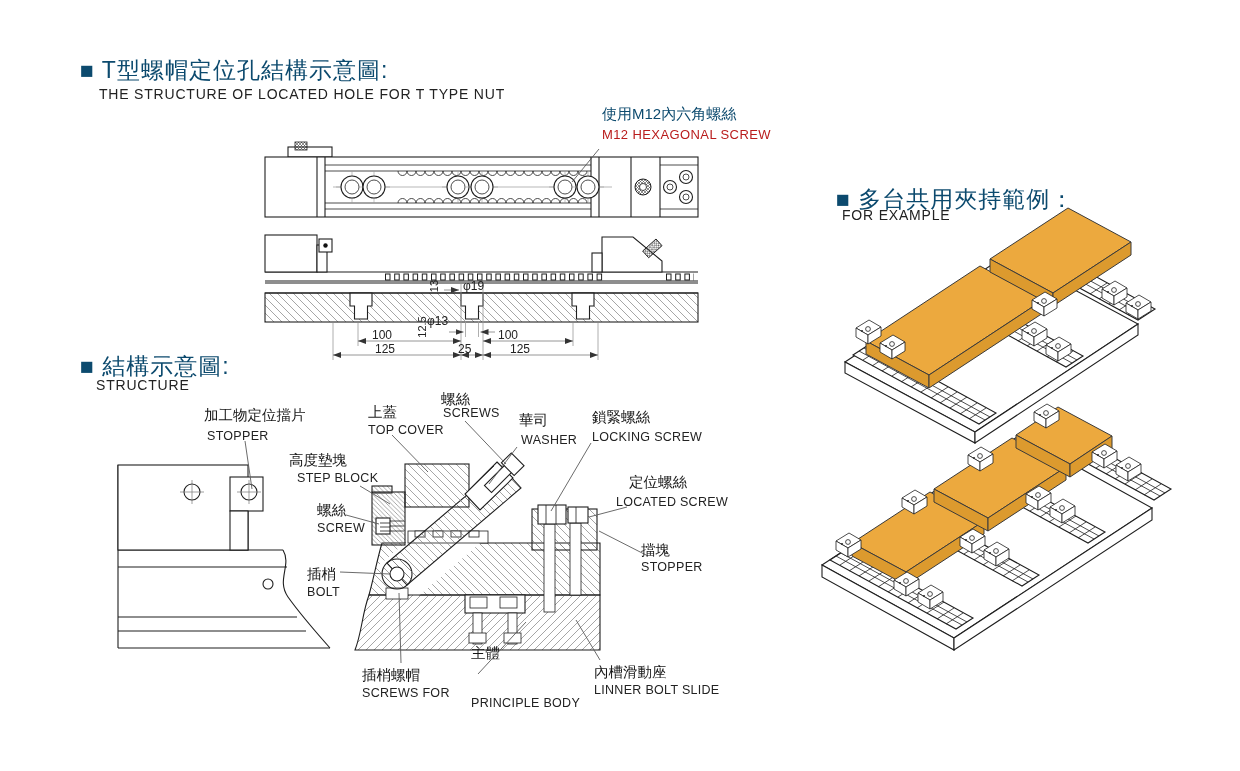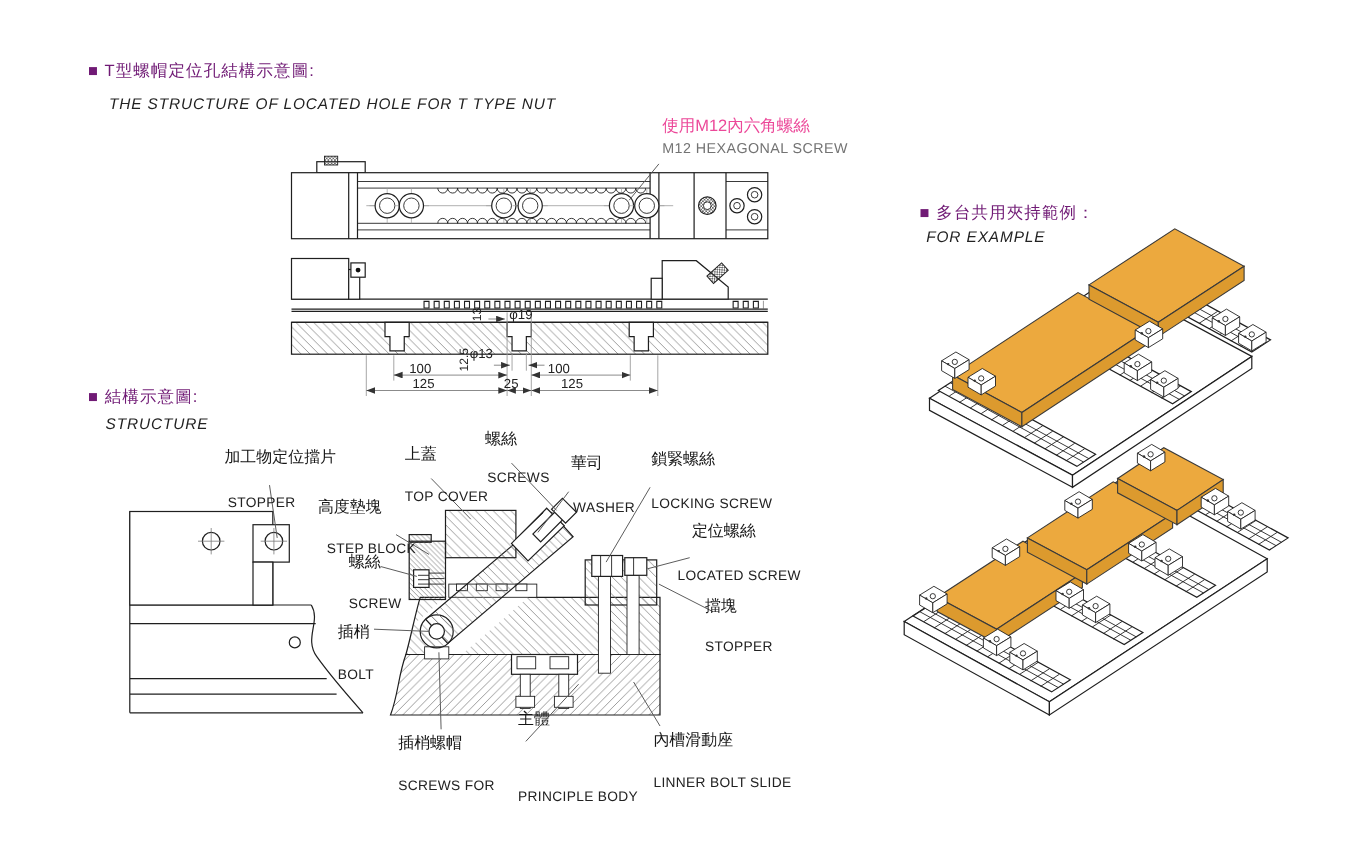--- a/index.html
+++ b/index.html
@@ -1,24 +1,24 @@
 <!DOCTYPE html>
 <html><head>
 <meta charset="utf-8">
 <style>
   html,body{margin:0;padding:0;background:#fff;}
   .page{position:relative;width:1240px;height:771px;background:#ffffff;overflow:hidden;
         font-family:"Liberation Sans","DejaVu Sans",sans-serif;color:#111;}
   .abs{position:absolute;white-space:nowrap;}
-  .t-zh{font-size:15px;letter-spacing:1px;color:#701a75;}
-  .t-en{font-size:14px;letter-spacing:.8px;color:#222;font-style:italic;}
-  .c-zh{font-size:15px;color:#ec4899;}
-  .c-en{font-size:13px;letter-spacing:.4px;color:#737373;}
+  .t-zh{font-size:23px;letter-spacing:1px;color:#0c4a6e;}
+  .t-en{font-size:14px;letter-spacing:.8px;color:#222;}
+  .c-zh{font-size:15px;color:#0c4a6e;}
+  .c-en{font-size:13px;letter-spacing:.4px;color:#b91c1c;}
   .lbl-zh{font-size:14.5px;color:#161616;}
-  .lbl-en{font-size:12.5px;letter-spacing:.3px;color:#222;margin-top:21px;}
+  .lbl-en{font-size:12.5px;letter-spacing:.3px;color:#222;}
   .dim{font-size:12px;color:#222;}
   .dim-s{font-size:11px;color:#222;text-align:center;}
   .rot{transform:rotate(-90deg);transform-origin:center center;}
   svg{position:absolute;left:0;top:0;}
   .ln{stroke:#1f1f1f;stroke-width:1.1;fill:none;}
   .lnt{stroke:#1f1f1f;stroke-width:.8;fill:none;}
   .wh{fill:#ffffff;stroke:#1f1f1f;stroke-width:1.1;}
   .wht{fill:#ffffff;stroke:#1f1f1f;stroke-width:.8;}
   .gy{stroke:#9a9a9a;stroke-width:.7;fill:none;}
   .ext{stroke:#9a9a9a;stroke-width:.8;fill:none;}

